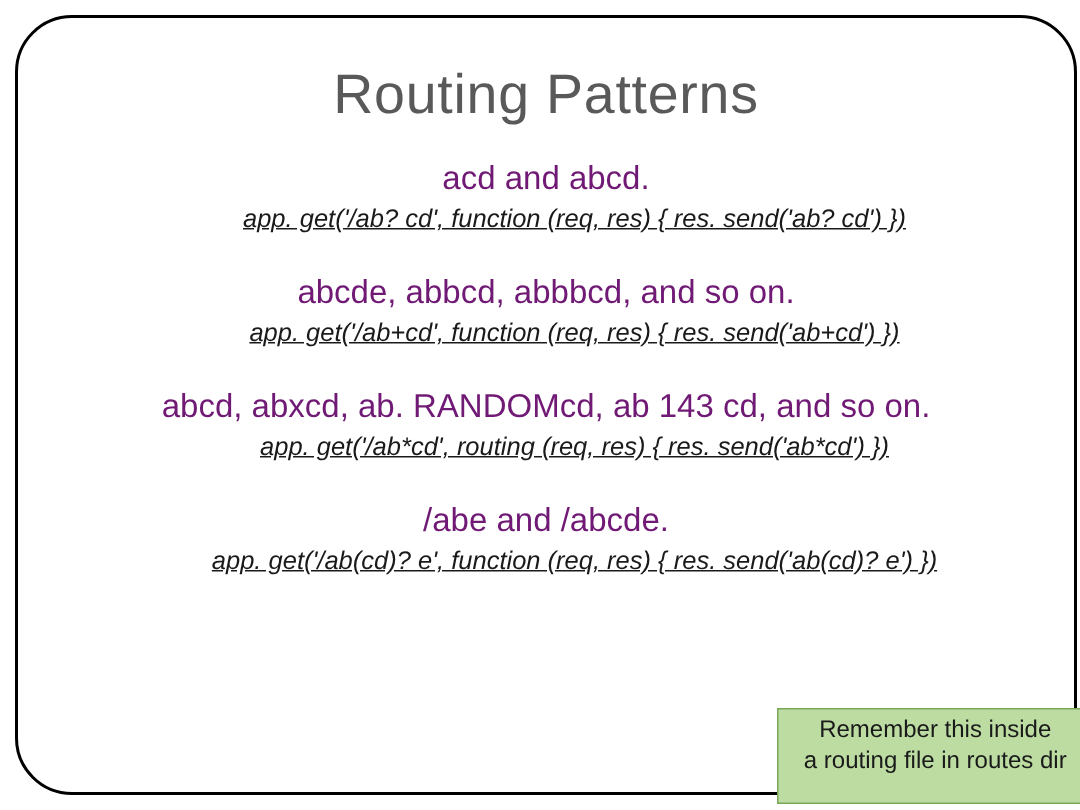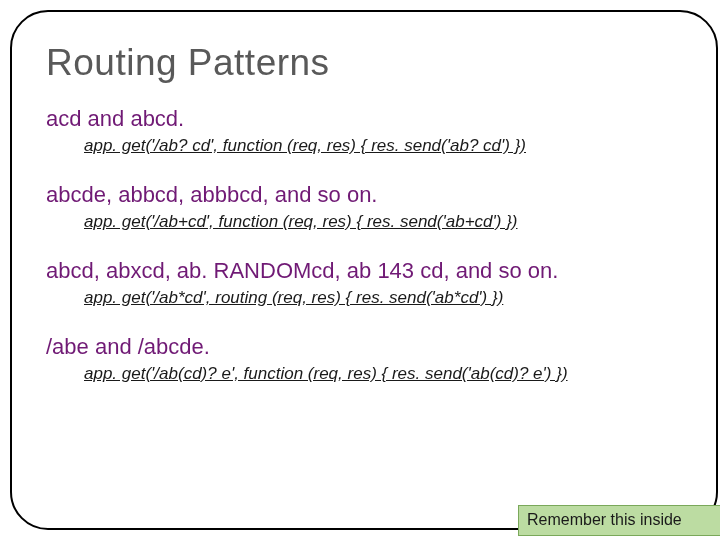--- a/index.html
+++ b/index.html
@@ -1,15 +1,15 @@
 <!DOCTYPE html>
 <html><head>
 <meta charset="utf-8">
 <style>
-  * { margin: 0; padding: 0; box-sizing: border-box; }
+  * { margin: 0; padding: 0; box-sizing: border-box; text-align: center; }
   body {
     width: 720px;
     height: 540px;
     background: #fff;
     font-family: Arial, Helvetica, sans-serif;
     position: relative;
     overflow: hidden;
   }
   .slide-frame {
     position: absolute;
@@ -44,21 +44,21 @@
     font-family: Arial, Helvetica, sans-serif;
     text-decoration: underline;
   }
   .note {
     position: absolute;
     right: 0;
     bottom: 4px;
     background: #bcdca2;
     border: 1px solid #7aa85a;
     border-right: none;
-    padding: 4px 0 4px 8px;
+    padding: 4px 0 16px 8px;
     font-size: 16px;
     color: #1a1a1a;
     line-height: 1.3;
     width: 202px;
   }
 </style>
 </head>
 <body>
 
 <div class="slide-frame">
@@ -80,13 +80,14 @@
   </div>
 
   <div class="section">
     <div class="desc">/abe and /abcde.</div>
     <div class="code">app. get('/ab(cd)? e', function (req, res) { res. send('ab(cd)? e') })</div>
   </div>
 </div>
 
 <div class="note">
   <div>Remember this inside</div>
+  <div>a routing file in routes dir</div>
 </div>
 
 </body></html>

